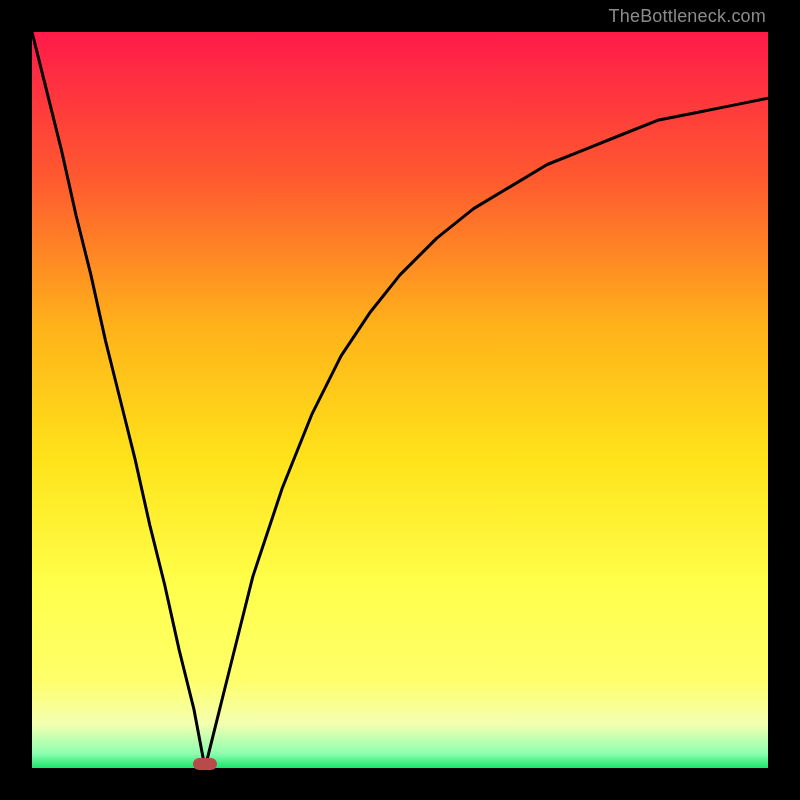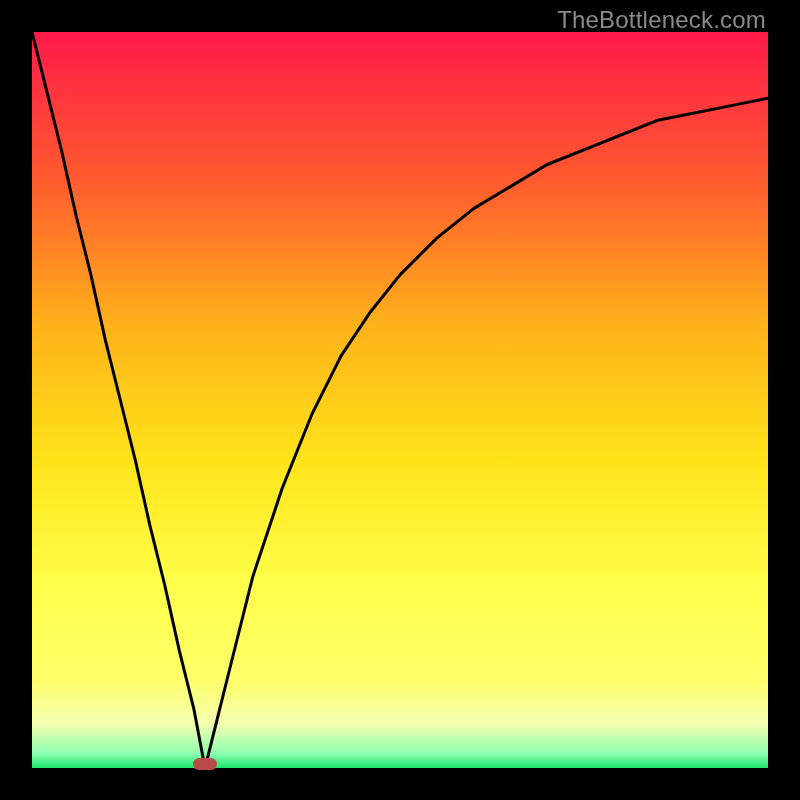--- a/index.html
+++ b/index.html
@@ -30,21 +30,21 @@
     position: absolute;
     left: 0;
     top: 0;
     width: 100%;
     height: 100%;
   }
   .watermark {
     position: absolute;
     top: 6px;
     right: 34px;
-    font-size: 24px;
+    font-size: 18px;
     color: #8a8a8a;
     font-weight: 500;
     letter-spacing: 0.2px;
   }
   .marker {
     position: absolute;
     width: 24px;
     height: 12px;
     border-radius: 6px;
     background: #b94a4a;

